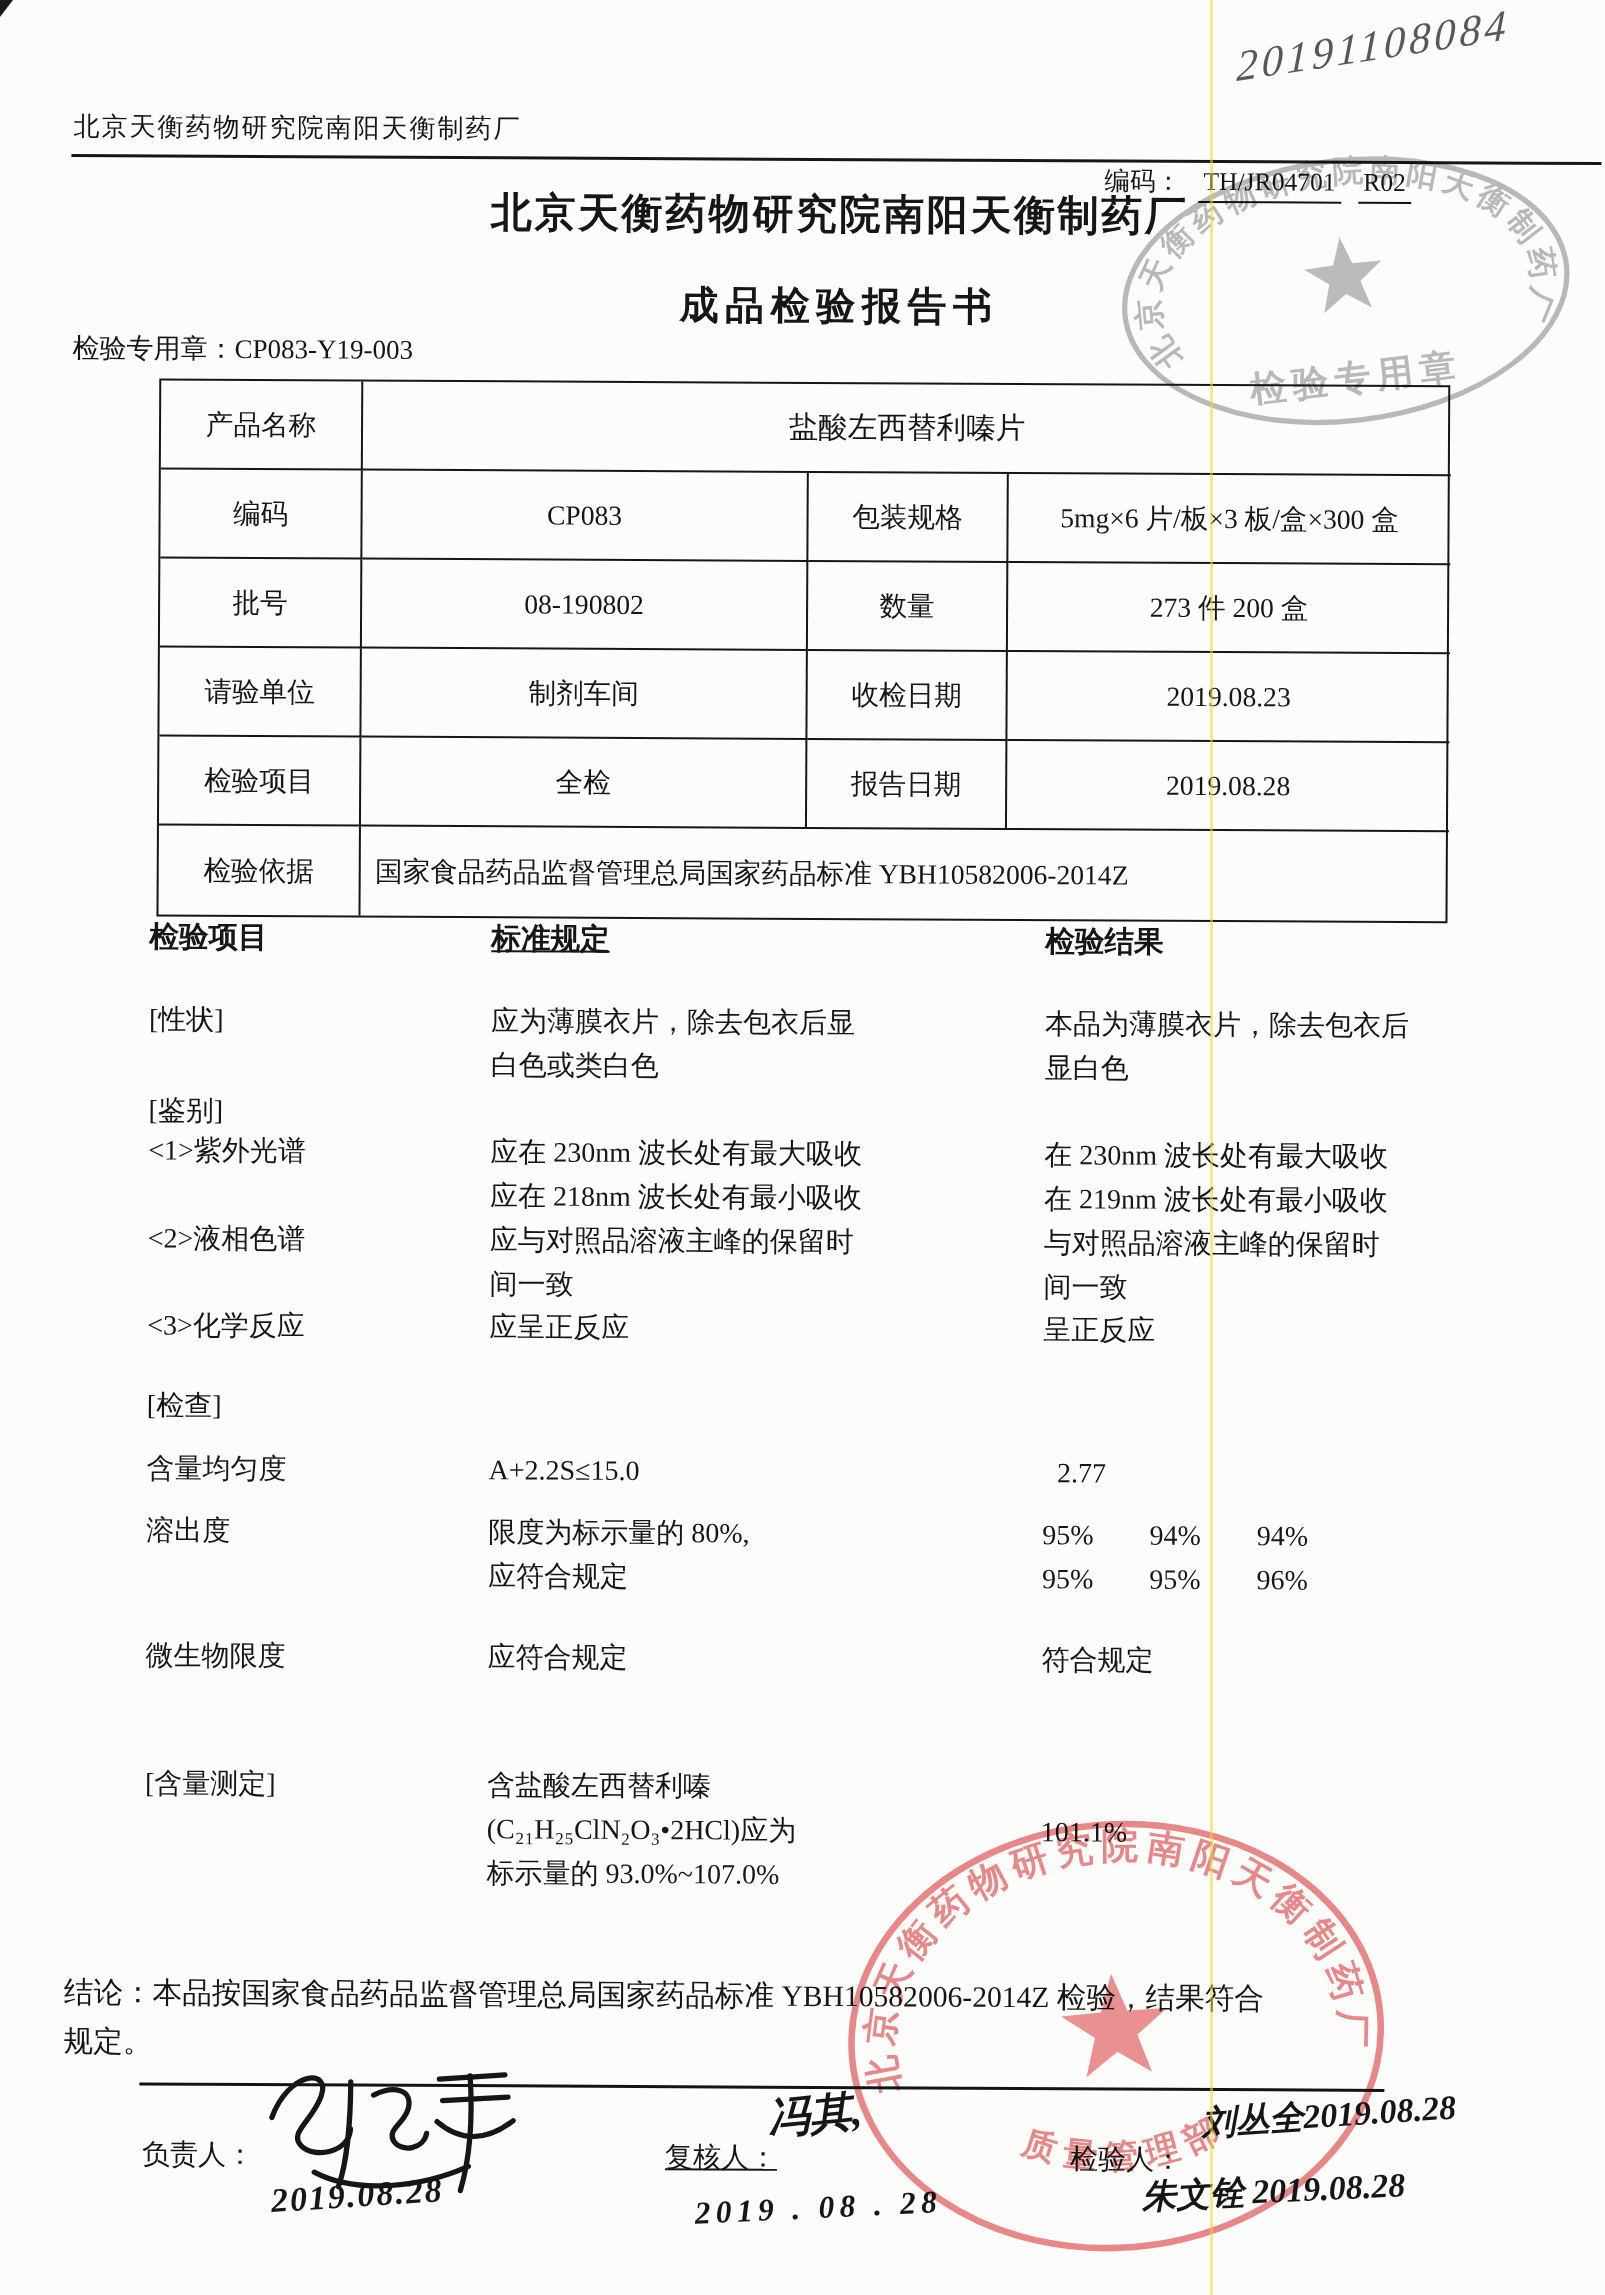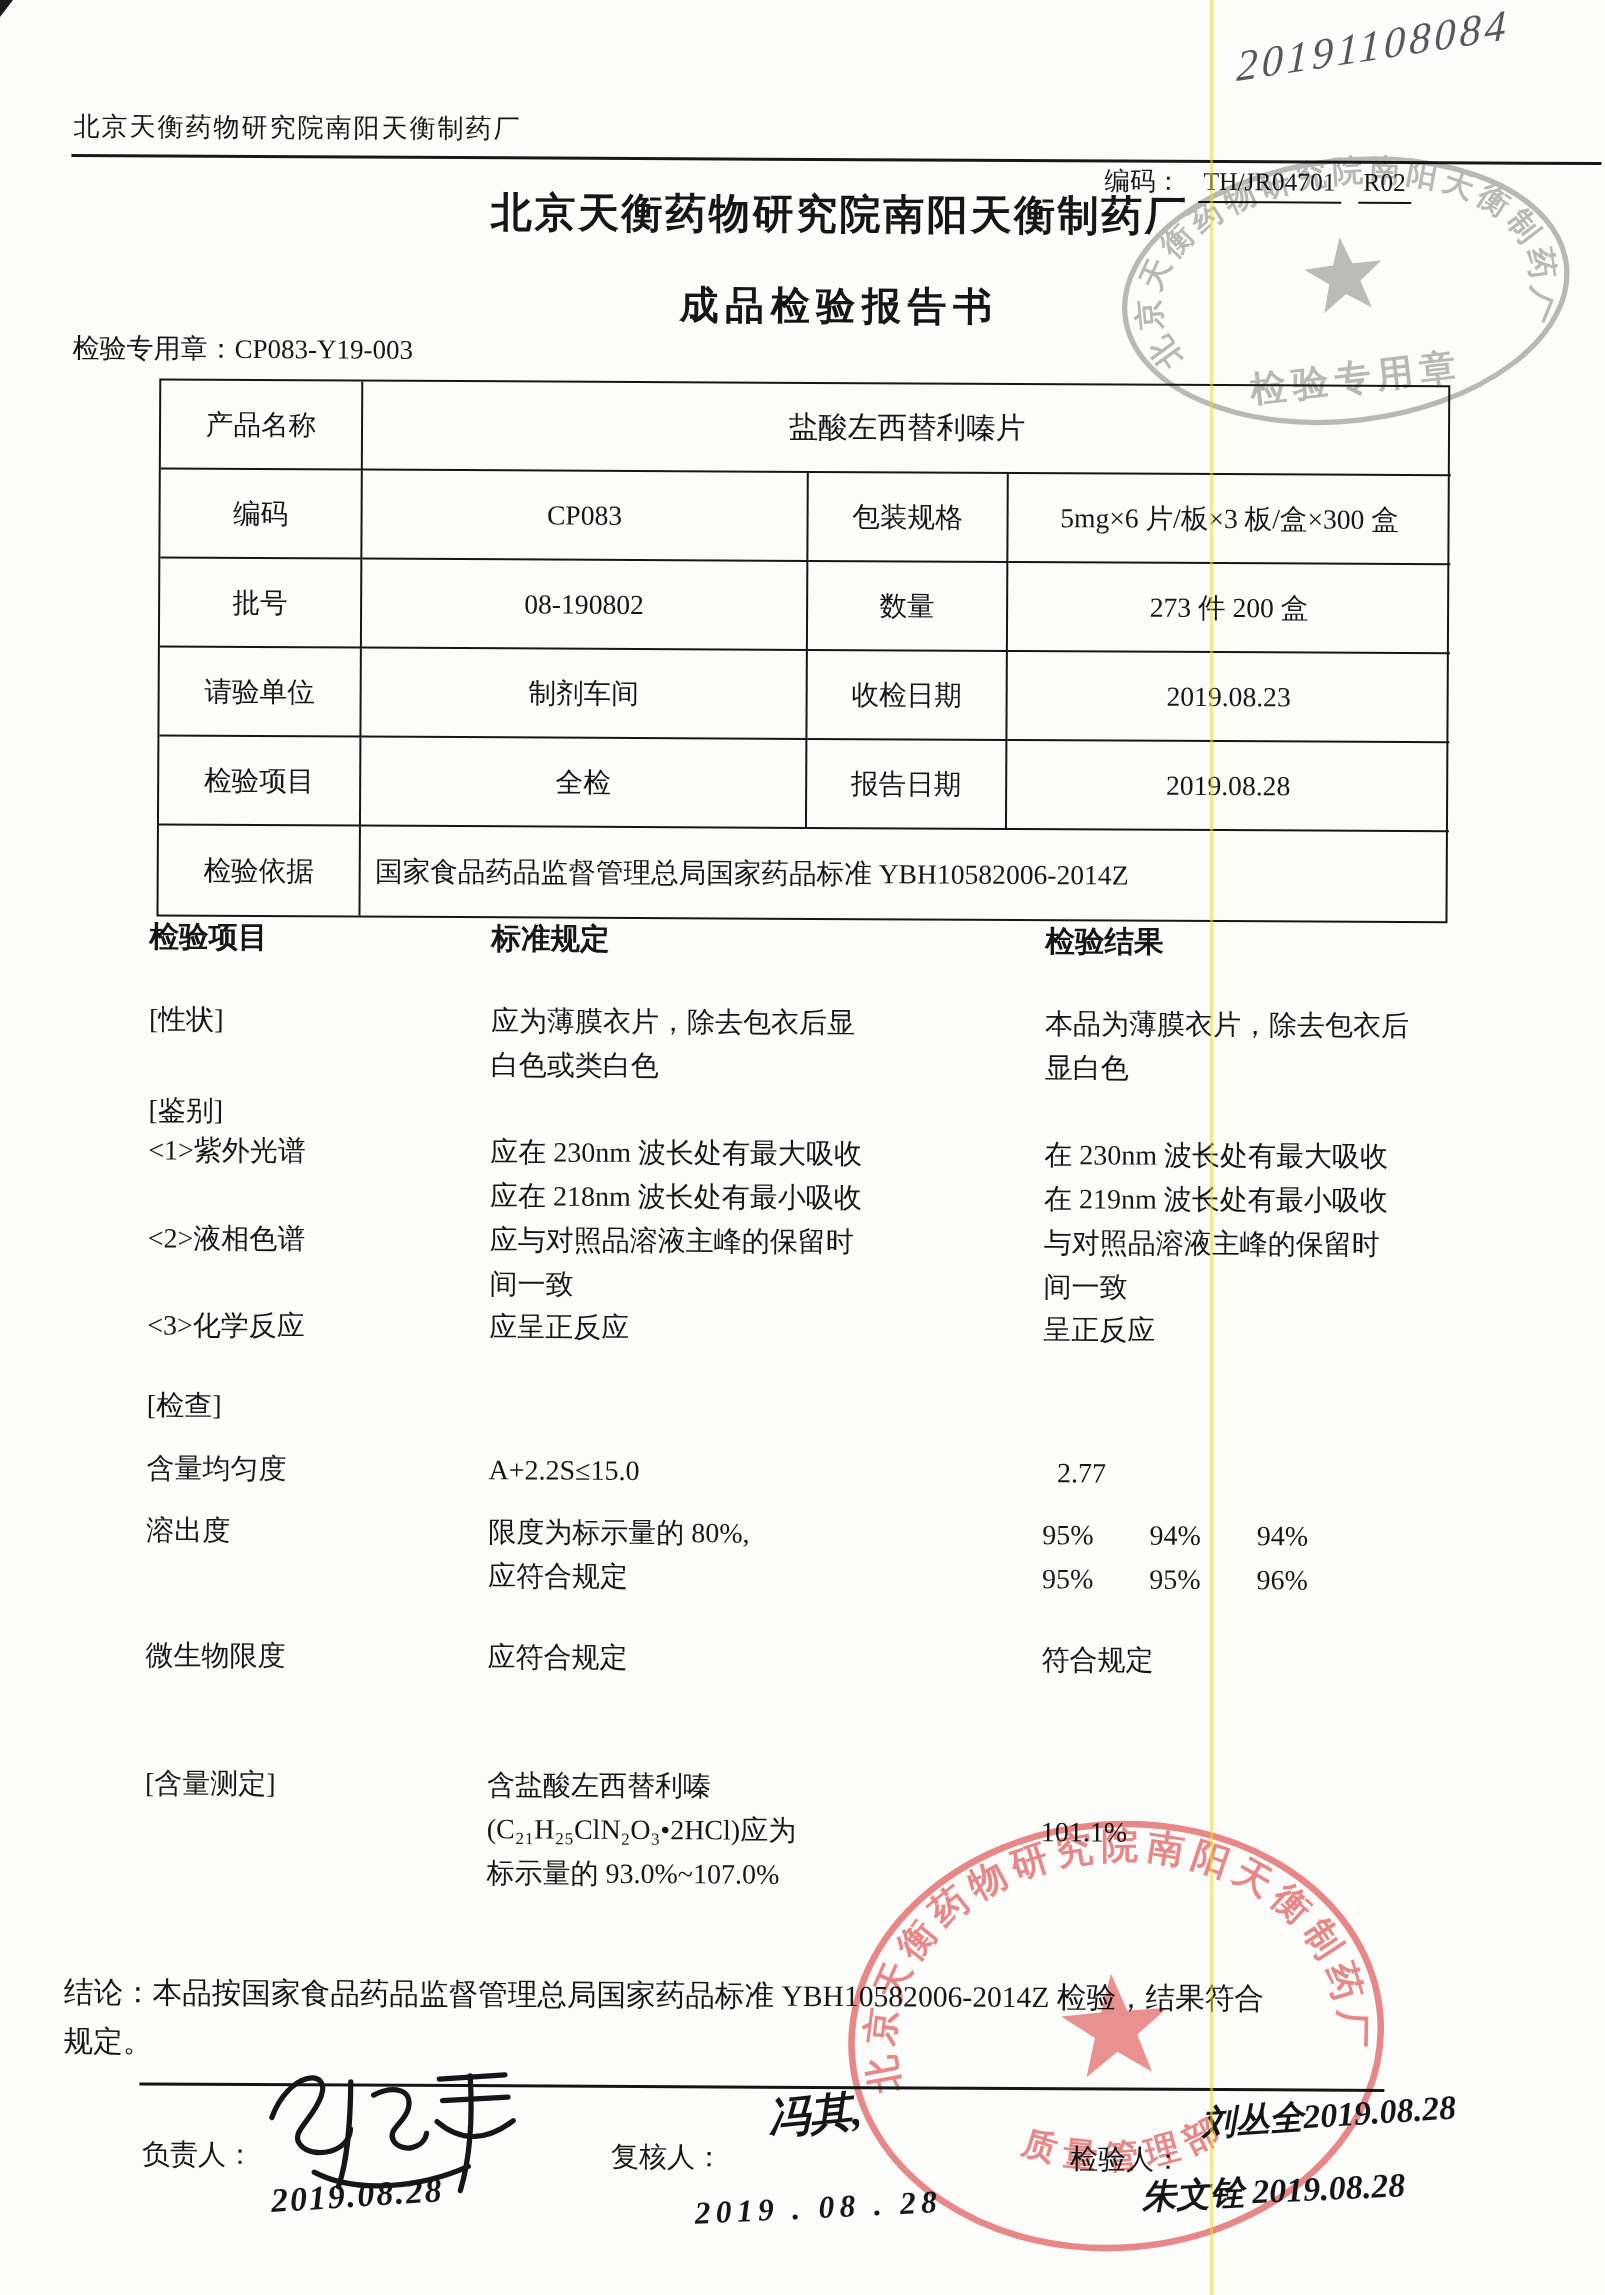--- a/index.html
+++ b/index.html
@@ -111,21 +111,21 @@
       <div class="cell g2">全检</div>
       <div class="cell g3">报告日期</div>
       <div class="cell g4 last">2019.08.28</div>
 
       <div class="cell g1 rb">检验依据</div>
       <div class="cell g24 last rb lft">国家食品药品监督管理总局国家药品标准 YBH10582006-2014Z</div>
     </div>
 
     <div class="rhead">
       <span style="position:absolute;left:154px;">检验项目</span>
-      <span style="position:absolute;left:496px;">标准规定</span>
+      <span style="position:absolute;left:496px;text-decoration:underline;">标准规定</span>
       <span style="position:absolute;left:1050px;">检验结果</span>
     </div>
 
     <div class="rrow" style="top:997px;">
       <div class="ri">[性状]</div>
       <div class="rs"><div>应为薄膜衣片，除去包衣后显</div><div>白色或类白色</div></div>
       <div class="rr"><div>本品为薄膜衣片，除去包衣后</div><div>显白色</div></div>
     </div>
 
     <div class="rrow" style="top:1088px;">
@@ -206,21 +206,21 @@
         <path d="M95,178 C160,212 260,200 330,168"></path>
         <path d="M185,60 C215,45 245,50 238,80 C232,104 205,112 216,130 C228,148 262,142 266,118"></path>
         <path d="M285,35 L385,28"></path>
         <path d="M290,68 L390,62"></path>
         <path d="M282,100 C320,132 360,128 398,98"></path>
         <path d="M332,30 C336,90 334,150 318,205"></path>
       </g>
     </svg>
     <div class="sig hand" style="left:282px;top:2175px;font-size:34px;transform:rotate(-4deg);letter-spacing:2px;">2019.08.28</div>
 
-    <div class="siglabel" style="left:622px;top:2107px;">复核人：</div>
+    <div class="siglabel" style="left:676px;top:2107px;text-decoration:underline;">复核人：</div>
     <div class="sig hand" style="left:778px;top:2083px;font-size:42px;transform:rotate(-6deg);">冯其,</div>
     <div class="sig hand" style="left:706px;top:2186px;font-size:31.5px;transform:rotate(-3deg);letter-spacing:5.3px;">2019 . 08 . 28</div>
 
     <div class="siglabel" style="left:1081px;top:2107px;">检验人：</div>
     <div class="sig hand" style="left:1212px;top:2086px;font-size:34px;transform:rotate(-4deg);">刘丛全2019.08.28</div>
     <div class="sig hand" style="left:1153px;top:2162px;font-size:34px;transform:rotate(-3deg);">朱文铨 2019.08.28</div>
 
   </div>
 </div>
 

